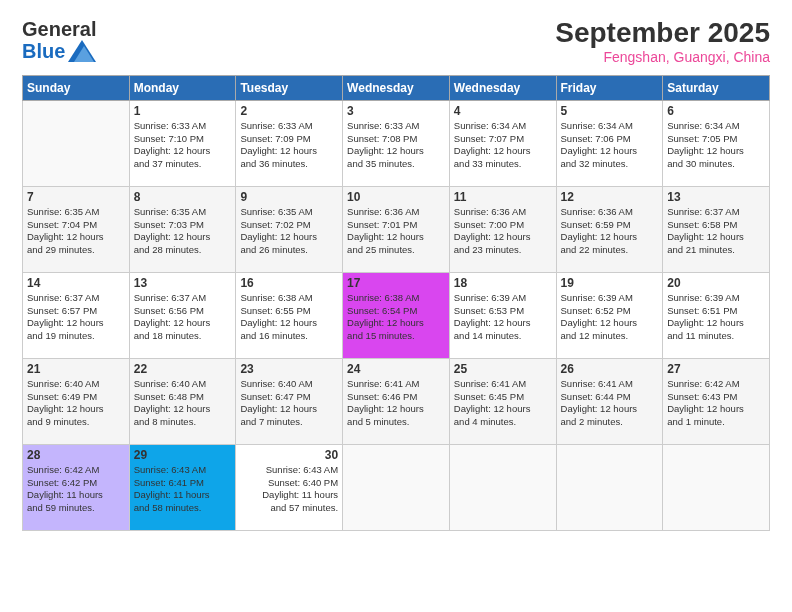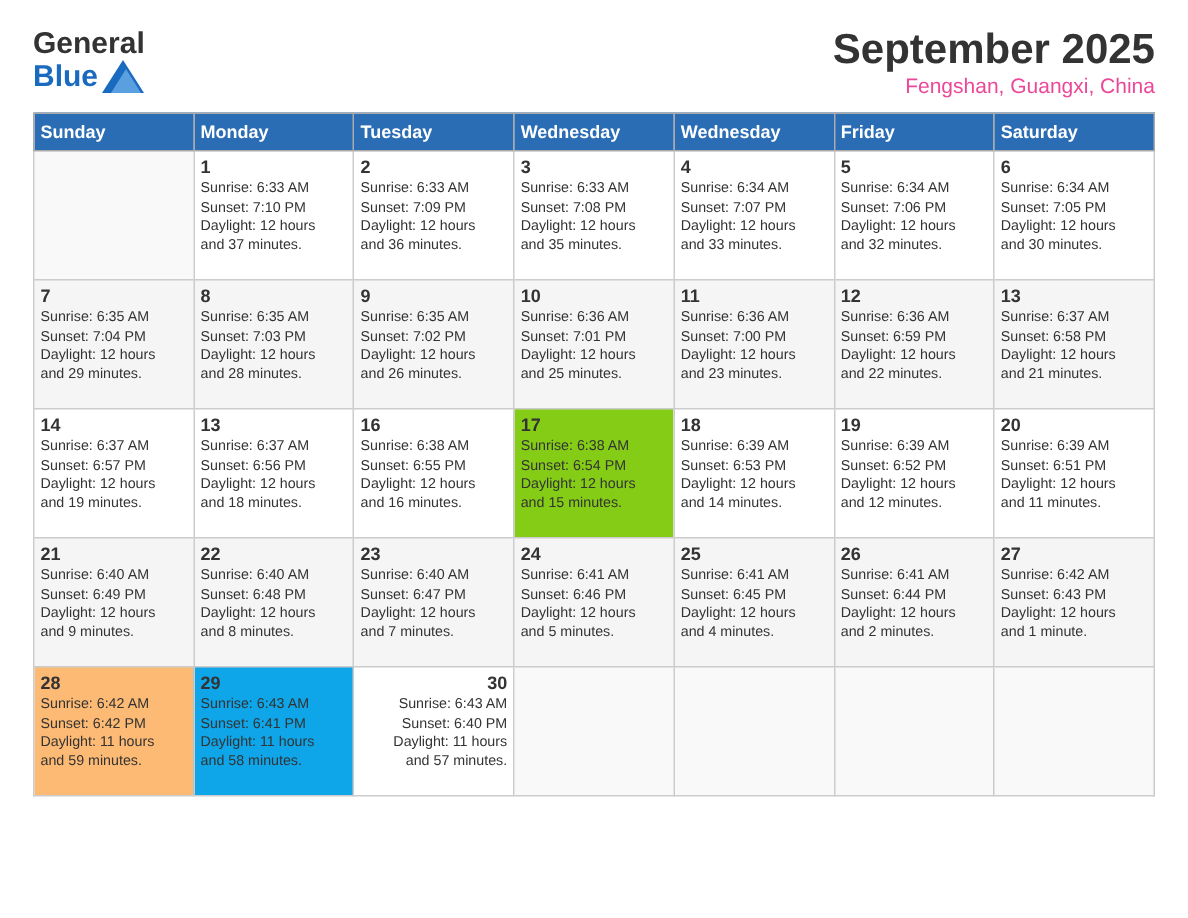--- a/index.html
+++ b/index.html
@@ -184,21 +184,21 @@
             <div class="cell-text">Sunrise: 6:37 AM<br>Sunset: 6:57 PM<br>Daylight: 12 hours<br>and 19 minutes.</div>
           </td>
           <td style="background: rgb(255, 255, 255);">
             <span class="day-number">13</span>
             <div class="cell-text">Sunrise: 6:37 AM<br>Sunset: 6:56 PM<br>Daylight: 12 hours<br>and 18 minutes.</div>
           </td>
           <td style="background: rgb(255, 255, 255);">
             <span class="day-number">16</span>
             <div class="cell-text">Sunrise: 6:38 AM<br>Sunset: 6:55 PM<br>Daylight: 12 hours<br>and 16 minutes.</div>
           </td>
-          <td style="background: #84cc16; margin-top: 48px;">
+          <td style="background: #d946ef; margin-top: 48px;">
             <span class="day-number">17</span>
             <div class="cell-text">Sunrise: 6:38 AM<br>Sunset: 6:54 PM<br>Daylight: 12 hours<br>and 15 minutes.</div>
           </td>
           <td style="background: rgb(255, 255, 255);">
             <span class="day-number">18</span>
             <div class="cell-text">Sunrise: 6:39 AM<br>Sunset: 6:53 PM<br>Daylight: 12 hours<br>and 14 minutes.</div>
           </td>
           <td style="background: rgb(255, 255, 255);">
             <span class="day-number">19</span>
             <div class="cell-text">Sunrise: 6:39 AM<br>Sunset: 6:52 PM<br>Daylight: 12 hours<br>and 12 minutes.</div>
@@ -232,21 +232,21 @@
           <td style="background: rgb(245, 245, 245);">
             <span class="day-number">26</span>
             <div class="cell-text">Sunrise: 6:41 AM<br>Sunset: 6:44 PM<br>Daylight: 12 hours<br>and 2 minutes.</div>
           </td>
           <td style="background: rgb(245, 245, 245);">
             <span class="day-number">27</span>
             <div class="cell-text">Sunrise: 6:42 AM<br>Sunset: 6:43 PM<br>Daylight: 12 hours<br>and 1 minute.</div>
           </td>
         </tr>
         <tr>
-          <td style="background: #fdba74;">
+          <td style="background: #c4b5fd;">
             <span class="day-number">28</span>
             <div class="cell-text">Sunrise: 6:42 AM<br>Sunset: 6:42 PM<br>Daylight: 11 hours<br>and 59 minutes.</div>
           </td>
           <td style="background: #0ea5e9;">
             <span class="day-number">29</span>
             <div class="cell-text">Sunrise: 6:43 AM<br>Sunset: 6:41 PM<br>Daylight: 11 hours<br>and 58 minutes.</div>
           </td>
           <td style="background: rgb(255, 255, 255); text-align: right;">
             <span class="day-number">30</span>
             <div class="cell-text">Sunrise: 6:43 AM<br>Sunset: 6:40 PM<br>Daylight: 11 hours<br>and 57 minutes.</div>

